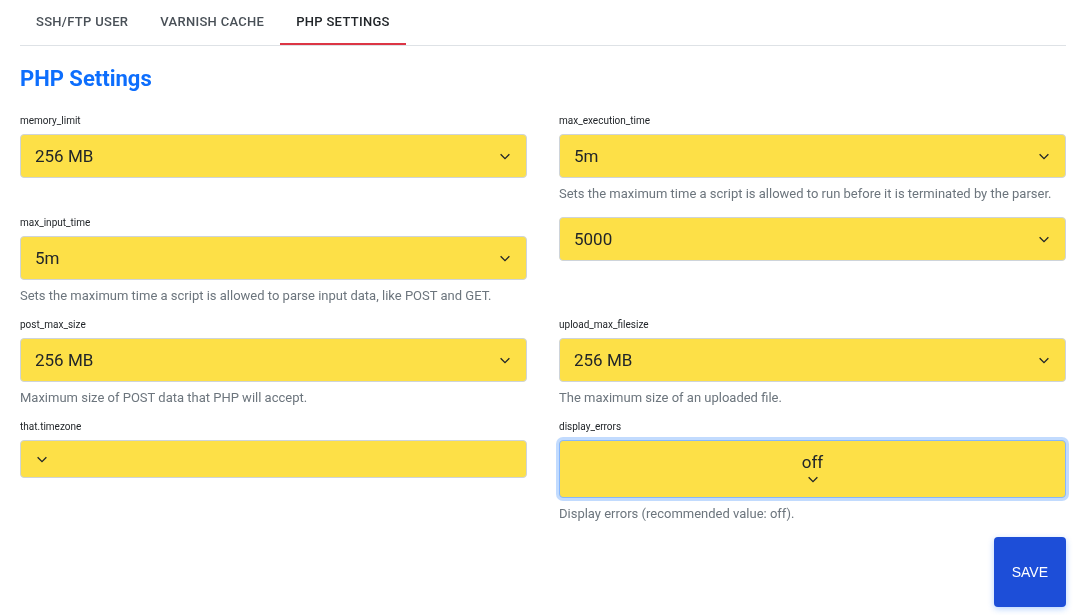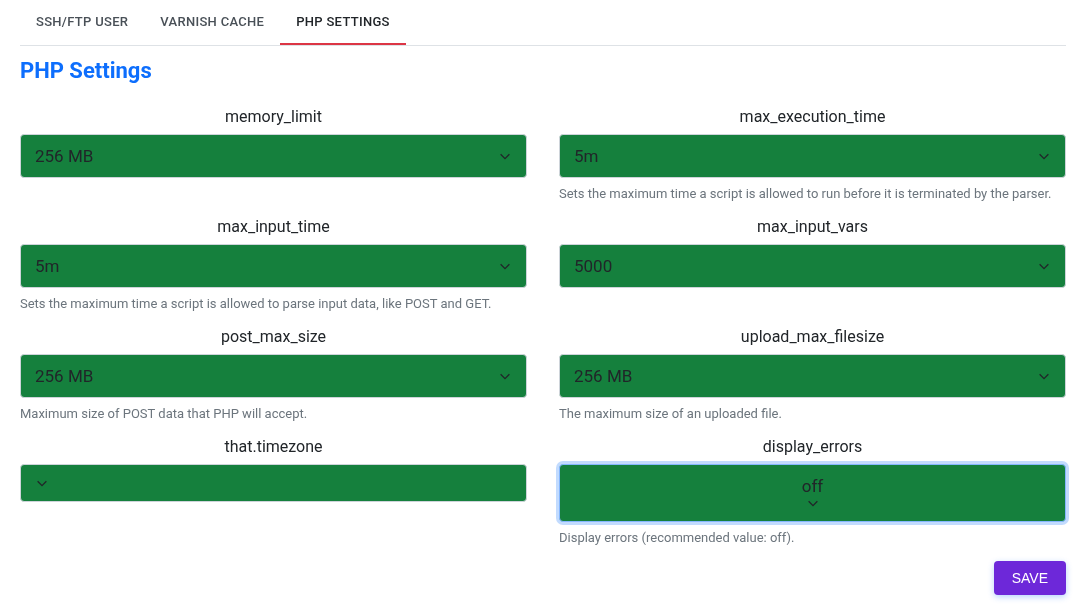--- a/index.html
+++ b/index.html
@@ -9,21 +9,21 @@
     }
     body {
       font-family: -apple-system, BlinkMacSystemFont, "Segoe UI", Roboto, Arial, sans-serif;
       background: #fff;
       color: #212529;
       padding: 0 20px;
     }
     .tabs {
       display: flex;
       border-bottom: 1px solid #dee2e6;
-      margin-bottom: 12px;
+      margin-bottom: 20px;
     }
     .tab {
       padding: 14px 16px;
       font-size: 13px;
       font-weight: 500;
       color: #495057;
       cursor: pointer;
       border-bottom: 2px solid transparent;
       letter-spacing: 0.3px;
     }
@@ -41,33 +41,32 @@
       display: grid;
       grid-template-columns: 1fr 1fr;
       column-gap: 32px;
       row-gap: 16px;
     }
     .form-group {
       display: flex;
       flex-direction: column;
     }
     .form-label {
-      font-size: 16px;
+      font-size: 10px;
       color: #212529;
       margin-bottom: 8px;
-      text-align: center;
     }
     .form-select {
       position: relative;
       border: 1px solid #ced4da;
       border-radius: 4px;
       padding: 11px 14px;
       font-size: 17px;
       color: #212529;
-      background: #15803d;
+      background: #fde047;
       cursor: pointer;
       display: flex;
       justify-content: space-between;
       align-items: center;
     }
     .form-select.focused {
       border-color: #86b7fe;
       box-shadow: 0 0 0 3px rgba(13, 110, 253, 0.25);
       flex-direction: column;
     }
@@ -87,25 +86,25 @@
       color: #6c757d;
       margin-top: 8px;
     }
     .actions {
       display: flex;
       justify-content: flex-end;
       margin-top: 16px;
       margin-bottom: 20px;
     }
     .btn-save {
-      background: #6d28d9;
+      background: #1d4ed8;
       color: #fff;
       border: none;
       border-radius: 4px;
-      padding: 9px 18px;
+      padding: 27px 18px;
       font-size: 14px;
       font-weight: 500;
       cursor: pointer;
       box-shadow: 0 2px 6px rgba(13,110,253,0.3);
     }
   </style>
 </head>
 <body>
 
 <div class="tabs">
@@ -150,21 +149,20 @@
       <span class="chevron">
           <svg viewBox="0 0 16 16" fill="none" stroke="currentColor" stroke-width="1.5">
             <path d="M3 6l5 5 5-5"></path>
           </svg>
         </span>
     </div>
     <div class="form-help">Sets the maximum time a script is allowed to parse input data, like POST and GET.</div>
   </div>
 
   <div class="form-group">
-    <label class="form-label">max_input_vars</label>
     <div class="form-select">
       <span>5000</span>
       <span class="chevron">
           <svg viewBox="0 0 16 16" fill="none" stroke="currentColor" stroke-width="1.5">
             <path d="M3 6l5 5 5-5"></path>
           </svg>
         </span>
     </div>
   </div>
 

